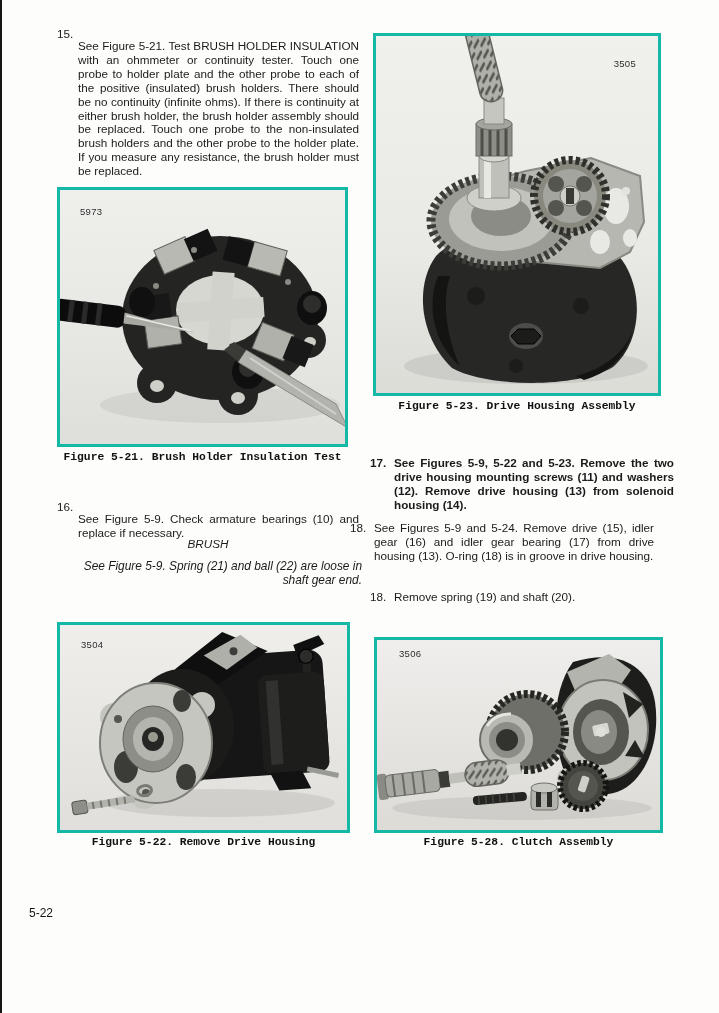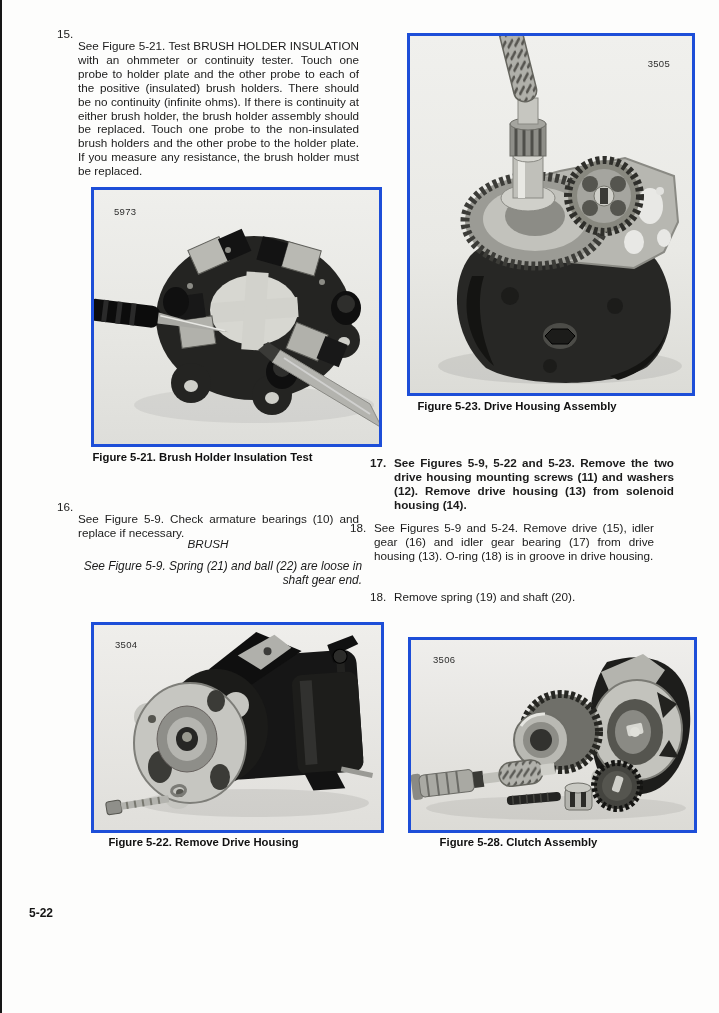--- a/index.html
+++ b/index.html
@@ -6,27 +6,27 @@
   body{
     width:719px;height:1013px;position:relative;background:#fdfdfc;
     font-family:"Liberation Sans", sans-serif;color:#1b1b1b;overflow:hidden;
   }
   .scan-edge{position:absolute;left:0;top:0;width:2px;height:1013px;background:#161616;}
   .num-item{position:absolute;font-size:11.7px;line-height:13.9px;text-align:justify;}
   .num-item .num{position:absolute;left:0;top:0;}
   .num-item .body{display:block;}
   .lc .body{margin-left:21px;margin-top:12px;}
   .rc .body{margin-left:24px;}
-  .figure-box{position:absolute;border:3px solid #1d4ed8;background:#c4b5fd;margin-left:34px;}
+  .figure-box{position:absolute;border:3px solid #14b8a6;background:#c4b5fd;}
   .figure-box svg{display:block;}
   .photo-id{position:absolute;font-size:9.5px;color:#2e2e2e;letter-spacing:.3px;}
-  .caption{position:absolute;font-weight:bold;font-size:11.3px;text-align:center;color:#111;}
+  .caption{position:absolute;font-weight:bold;font-size:11.3px;text-align:center;color:#111;font-family:Liberation Mono, monospace;}
   .note-label{position:absolute;font-style:italic;font-size:11.7px;text-align:center;}
   .note-text{position:absolute;font-style:italic;font-size:11.9px;line-height:14.2px;text-align:right;}
-  .page-num{position:absolute;font-weight:bold;font-size:12px;color:#151515;text-align:center;}
+  .page-num{position:absolute;font-weight:normal;font-size:12px;color:#151515;text-align:center;}
 </style>
 </head>
 <body>
 
 <div class="scan-edge"></div>
 
 <div class="num-item lc" style="left:57px;top:27px;width:302px;">
   <span class="num">15.</span>
   <span class="body">See Figure 5-21. Test BRUSH HOLDER INSULATION with an ohmmeter or continuity tester. Touch one probe to holder plate and the other probe to each of the positive (insulated) brush holders. There should be no continuity (infinite ohms). If there is continuity at either brush holder, the brush holder assembly should be replaced. Touch one probe to the non-insulated brush holders and the other probe to the holder plate. If you measure any resistance, the brush holder must be replaced.</span>
 </div>
@@ -310,17 +310,17 @@
     <circle cx="206" cy="146" r="23" fill="#44443f"></circle>
     <circle cx="206" cy="146" r="23" fill="none" stroke="#141412" stroke-width="6" stroke-dasharray="3.5 2.5"></circle>
     <circle cx="206" cy="146" r="15" fill="#55554f"></circle>
     <rect x="202" y="136" width="8" height="16" rx="2" fill="#cfcfc9" transform="rotate(18 206 146)"></rect>
 
     <rect x="154" y="148" width="27" height="22" rx="4" fill="#b3b3ad" stroke="#70706a"></rect>
     <ellipse cx="167" cy="148" rx="13" ry="5" fill="#c9c9c3" stroke="#70706a"></ellipse>
     <rect x="159" y="152" width="5" height="15" fill="#2b2b28"></rect>
     <rect x="170" y="152" width="5" height="15" fill="#2b2b28"></rect>
   </svg>
-  <span class="photo-id" style="left:22px;top:14px;">3506</span>
+  <span class="photo-id" style="left:22px;top:8px;">3506</span>
 </div>
 <div class="caption" style="left:374px;top:836px;width:289px;">Figure 5-28. Clutch Assembly</div>
 
 <div class="page-num" style="left:29px;top:906px;">5-22</div>
 
 </body></html>

